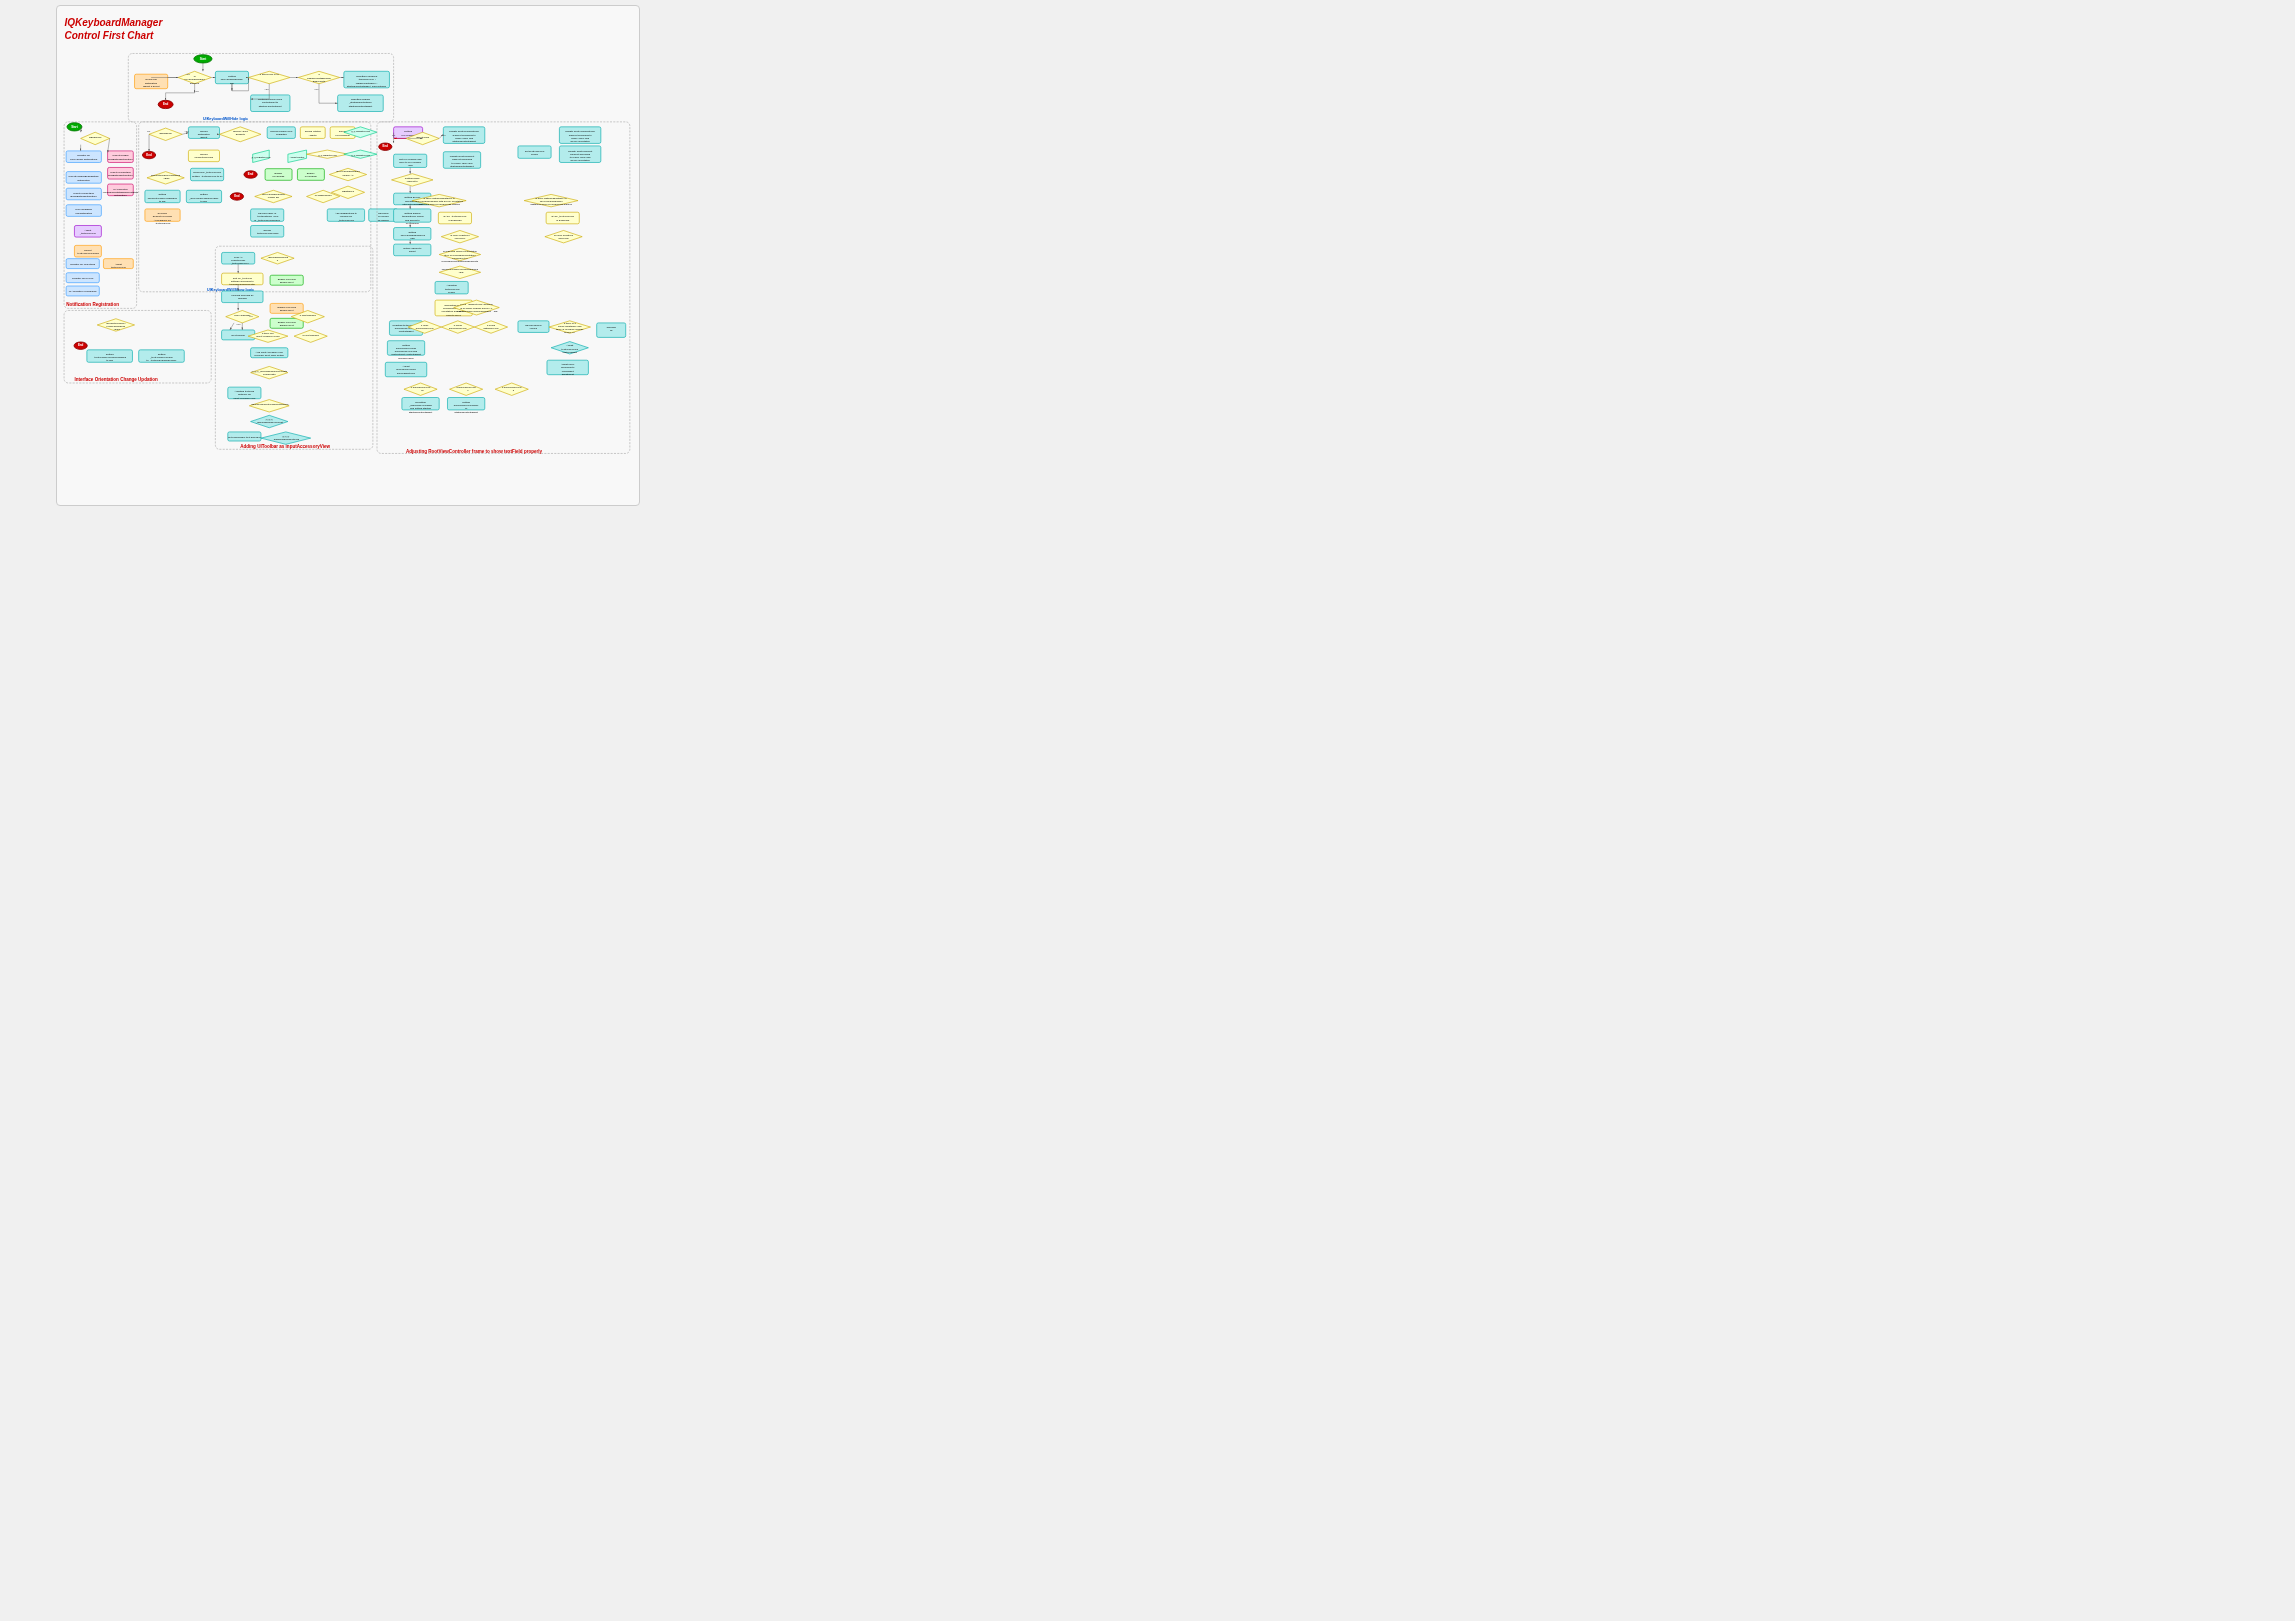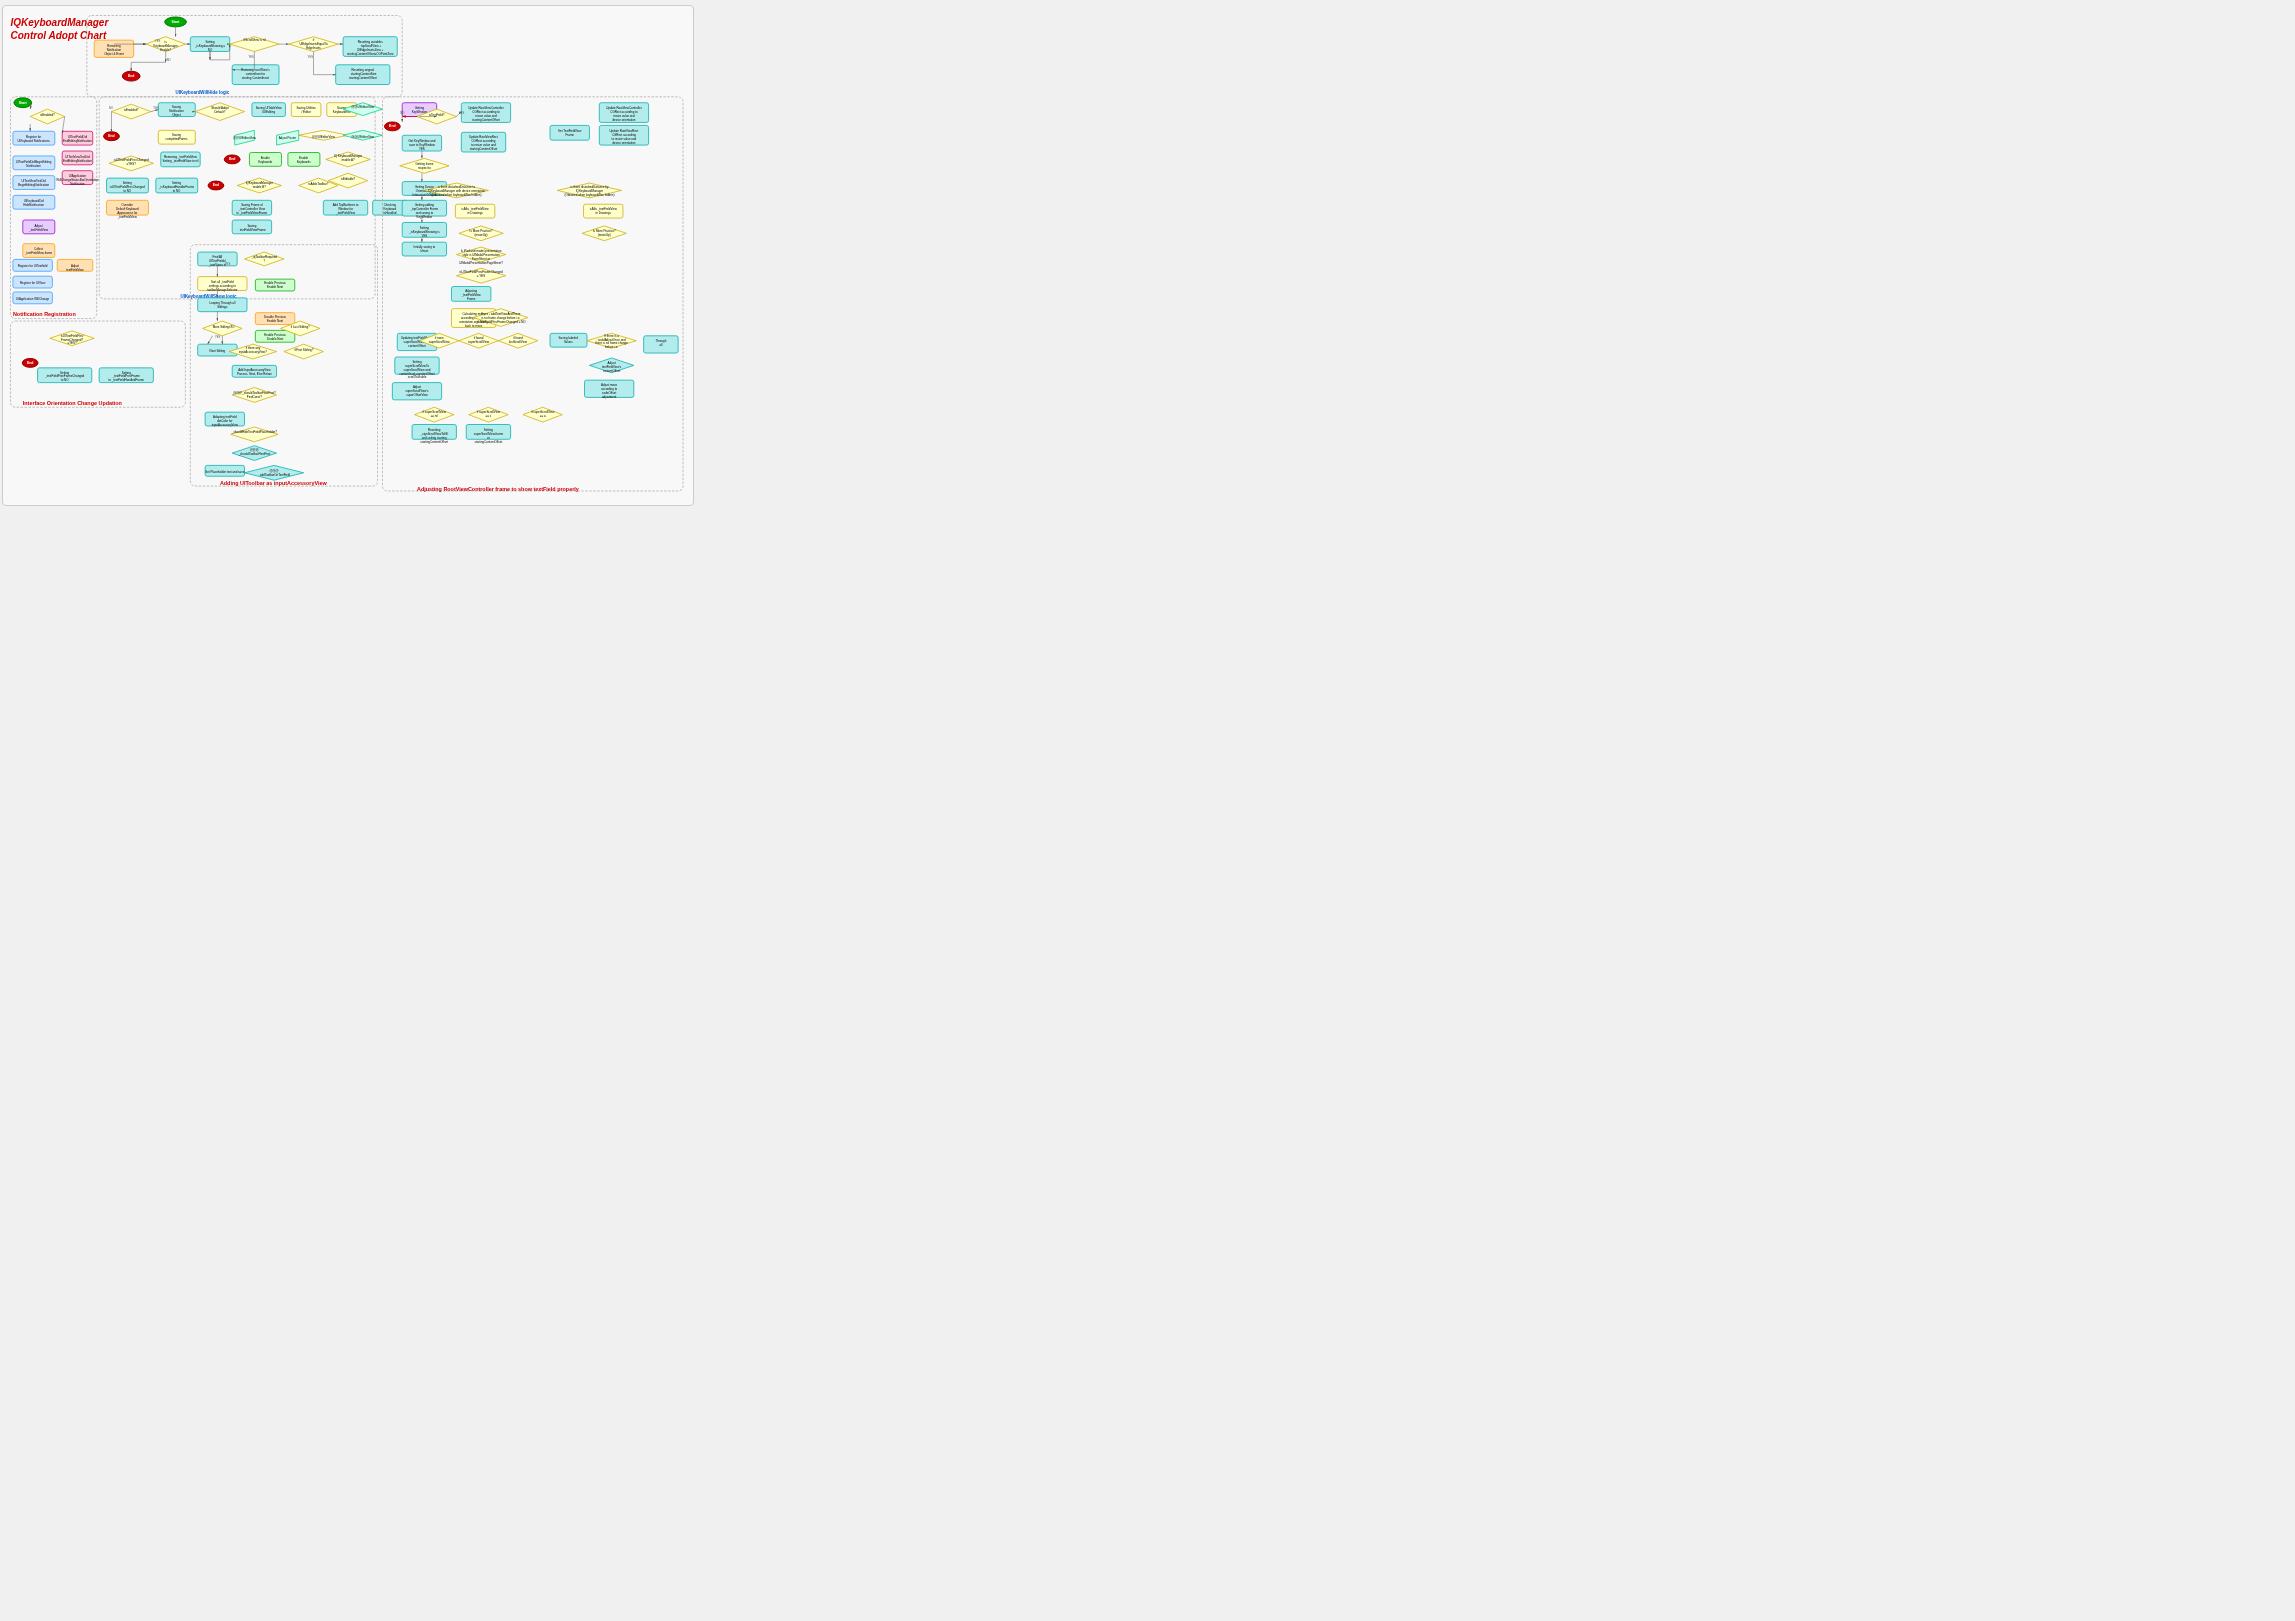--- a/index.html
+++ b/index.html
@@ -5,21 +5,21 @@
     * { box-sizing: border-box; margin: 0; padding: 0; }
     body {
       background: #f0f0f0;
       font-family: Arial, sans-serif;
       width: 696px;
       min-height: 487px;
       overflow: auto;
     }
 
     .main-container {
-      width: 692px;
+      width: 584px;
       margin: 5px auto;
       background: #f8f8f8;
       border: 0.5px solid #ccc;
       border-radius: 4px;
       padding: 5px;
       position: relative;
     }
 
     .page-title {
       position: absolute;
@@ -136,21 +136,21 @@
       fill: #555;
     }
   </style>
 </head>
 <body>
 
 <div class="main-container">
 
   <div class="page-title">
     <span>IQKeyboardManager</span><br>
-    <span>Control Adopt Chart</span>
+    <span>Control First Chart</span>
   </div>
 
   <svg class="flowchart-svg" viewBox="0 0 1380 980" xmlns="http://www.w3.org/2000/svg">
     <defs>
       <marker id="arrowhead" markerWidth="6" markerHeight="4" refX="6" refY="2" orient="auto">
         <polygon points="0 0, 6 2, 0 4" fill="#555"></polygon>
       </marker>
       <marker id="arrowhead-red" markerWidth="6" markerHeight="4" refX="6" refY="2" orient="auto">
         <polygon points="0 0, 6 2, 0 4" fill="#cc0000"></polygon>
       </marker>

